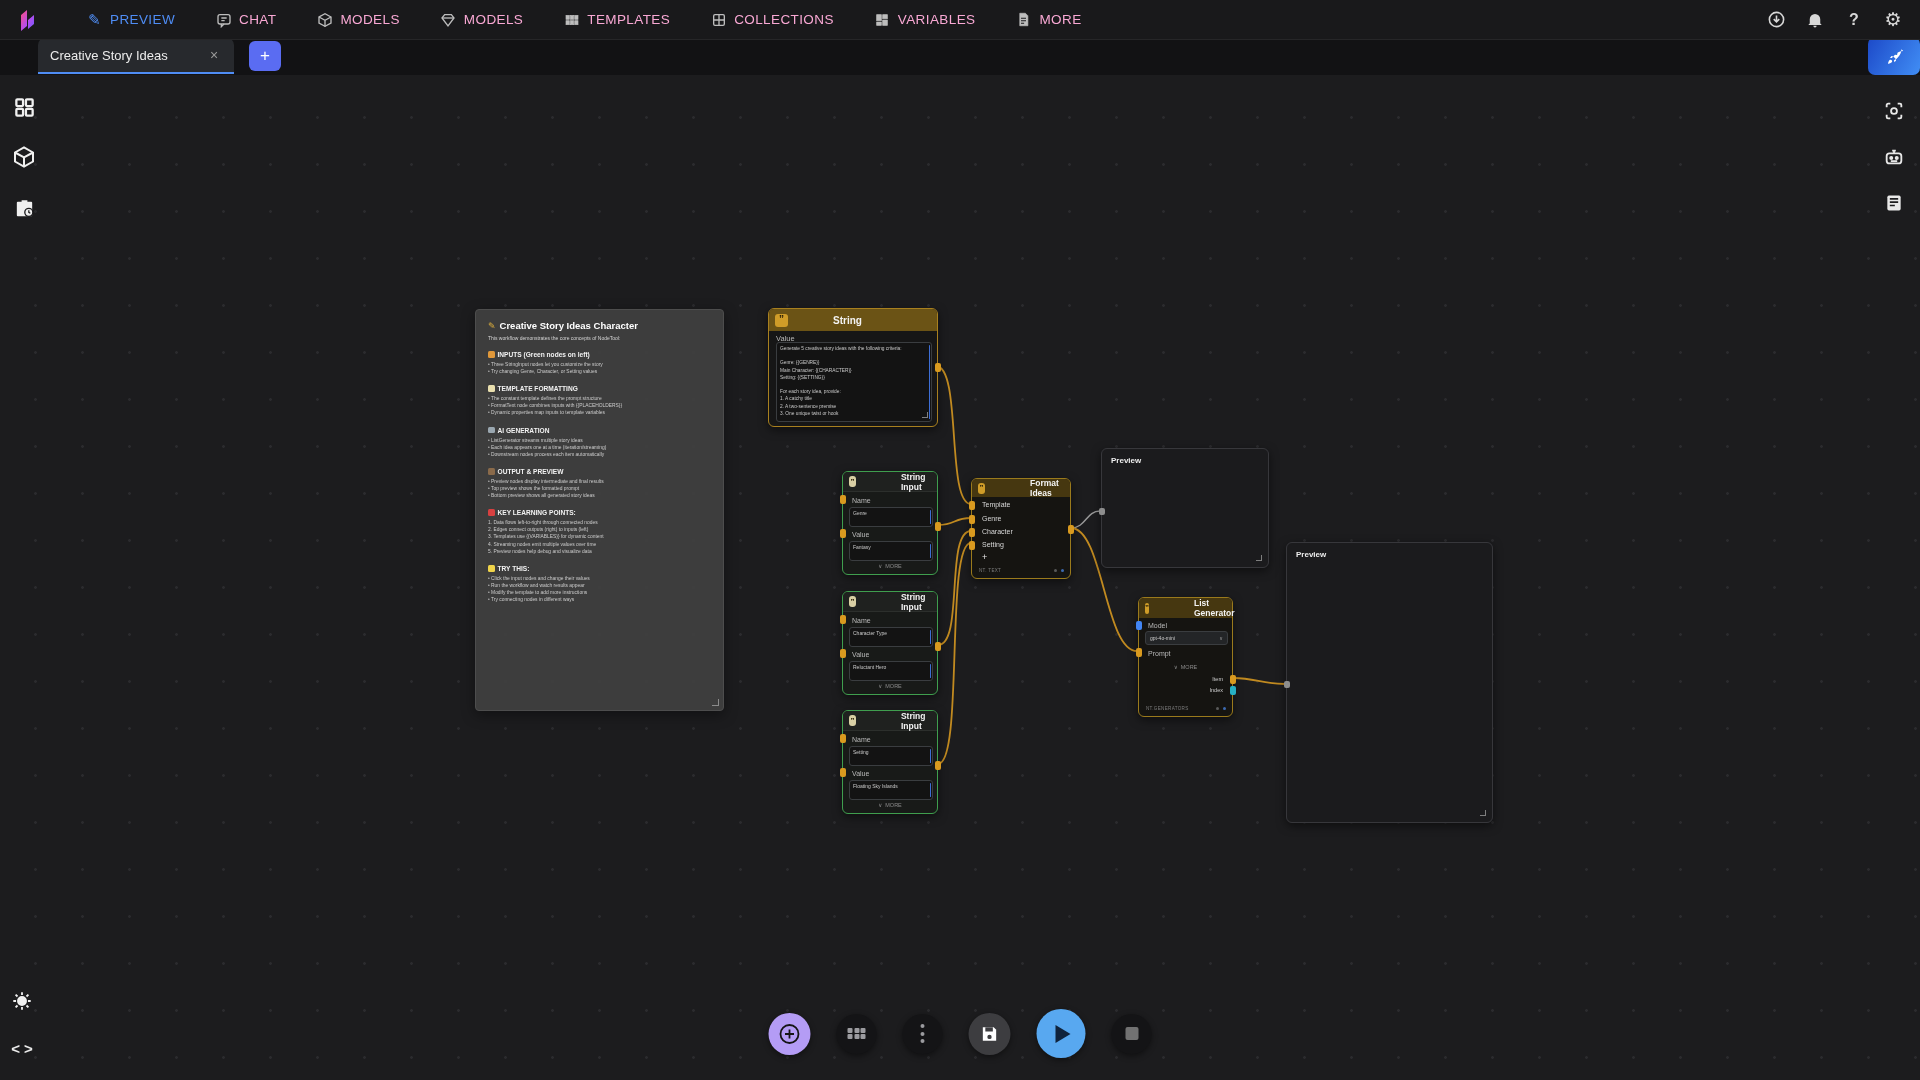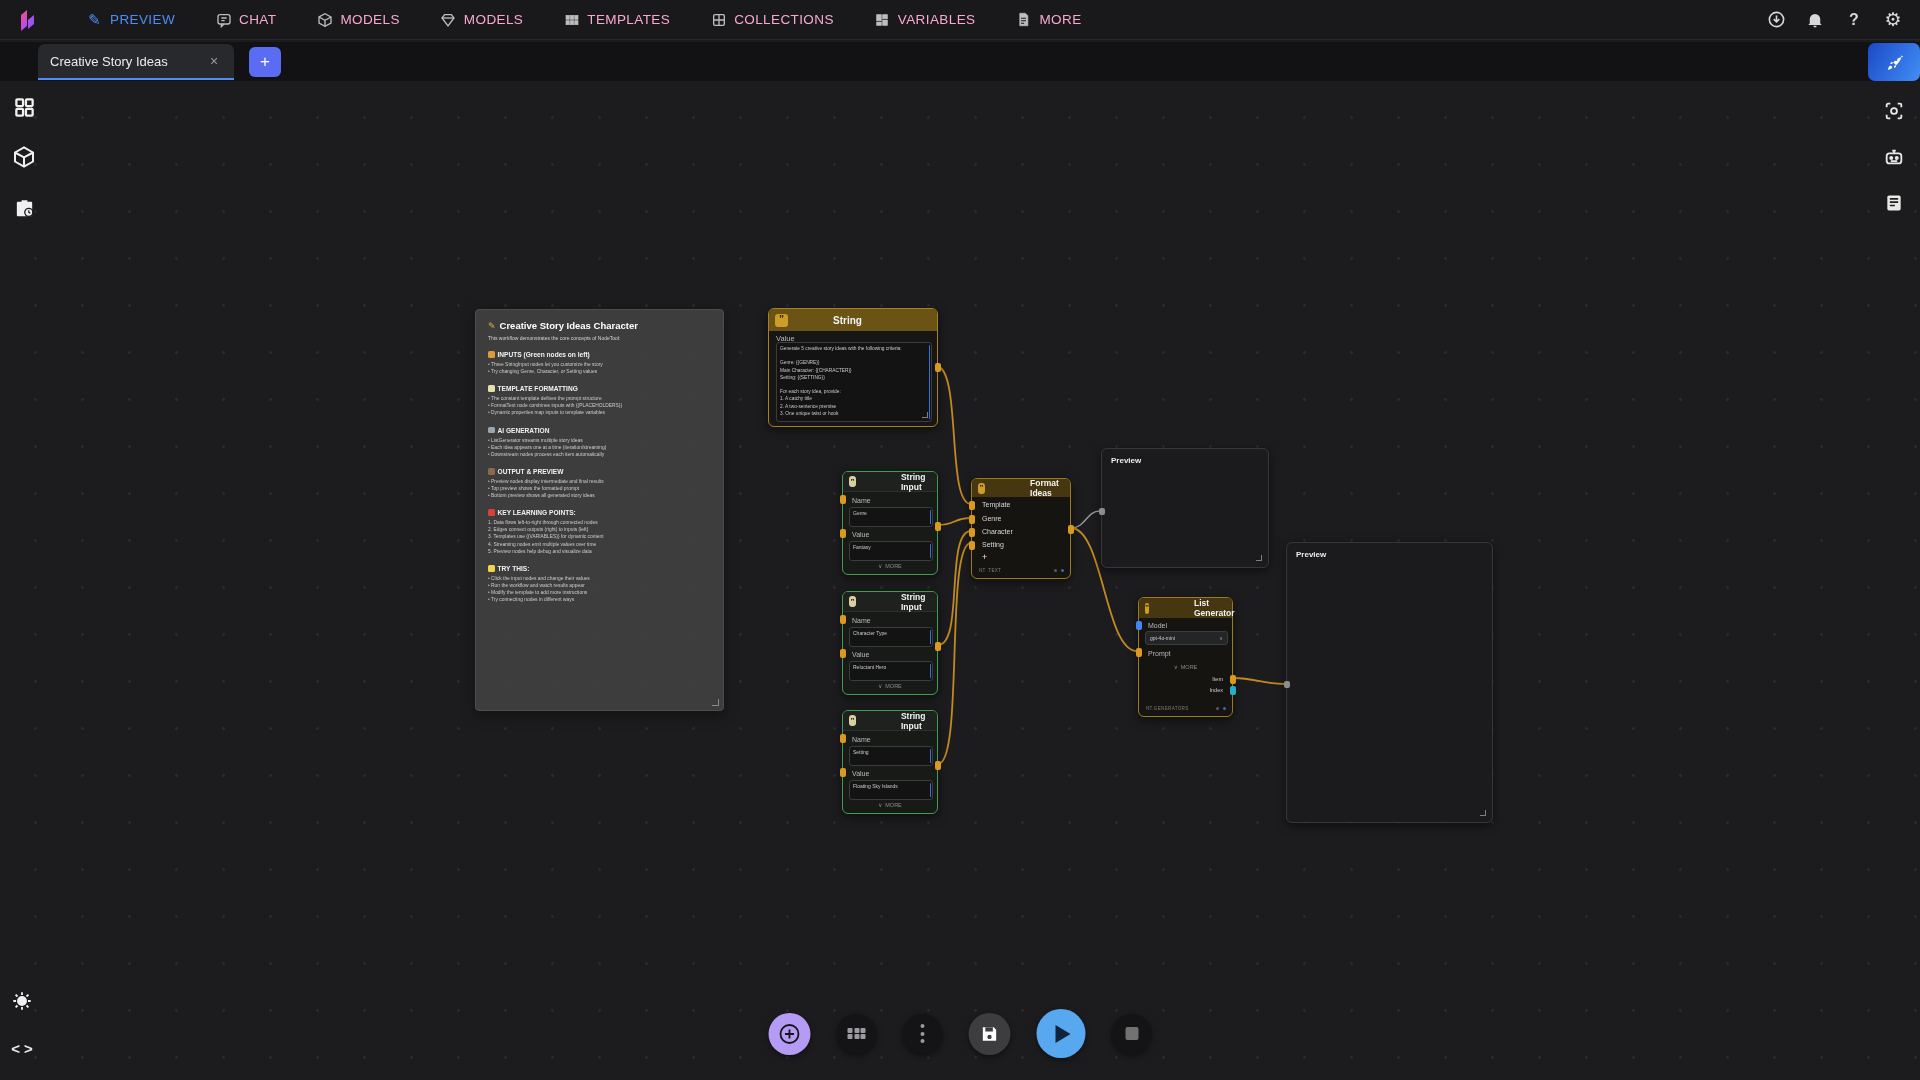--- a/index.html
+++ b/index.html
@@ -17,21 +17,21 @@
               letter-spacing:.4px; cursor:pointer; font-weight:500; }
   .nav-item .nicon { width:17px; height:17px; display:flex; align-items:center; justify-content:center; }
   .nav-item svg { stroke:#bdbdbd; }
   .nav-item.active { color:#4f8df5; }
   .nav-item .glyph-icon { font-size:15px; line-height:1; color:#4f8df5; }
   .nav-right { margin-left:auto; margin-right:16px; display:flex; align-items:center; gap:17px; }
   .nav-right .ricon { width:22px; height:22px; display:flex; align-items:center; justify-content:center;
                       color:#d8d8d8; cursor:pointer; font-size:16px; font-weight:bold; }
 
   
-  .tabrow { position:absolute; left:0; top:42px; width:1920px; height:39px; background:#121214; z-index:49;padding-left:36px; }
+  .tabrow { position:absolute; left:0; top:36px; width:1920px; height:39px; background:#121214; z-index:49;padding-left:36px; }
   .wtab { position:absolute; left:38px; top:2px; width:196px; height:36px; background:#27292d;
           border-radius:7px 7px 0 0; display:flex; align-items:center; padding:0 12px;
           border-bottom:2px solid #4f8df5; cursor:pointer; }
   .wtab-label { color:#ececec; font-size:13px; white-space:nowrap; overflow:hidden; }
   .wtab-close { margin-left:auto; color:#9a9a9a; font-size:14px; width:16px; height:16px;
                 display:flex; align-items:center; justify-content:center; cursor:pointer; }
   .newtab-btn { position:absolute; left:249px; top:5px; width:32px; height:30px; background:#5a6cf2;
                 border-radius:6px; display:flex; align-items:center; justify-content:center;
                 color:#fff; font-size:17px; cursor:pointer; }
   .rocket-btn { position:absolute; right:0; top:1px; width:52px; height:38px; border-radius:7px;

